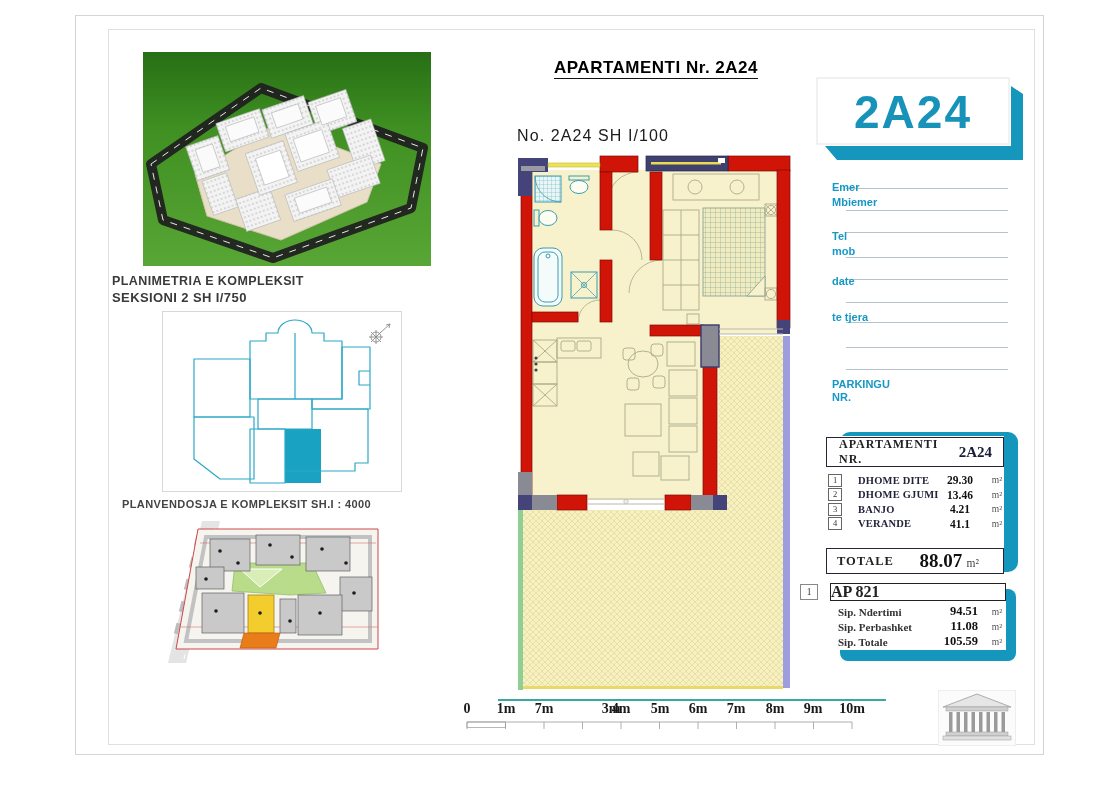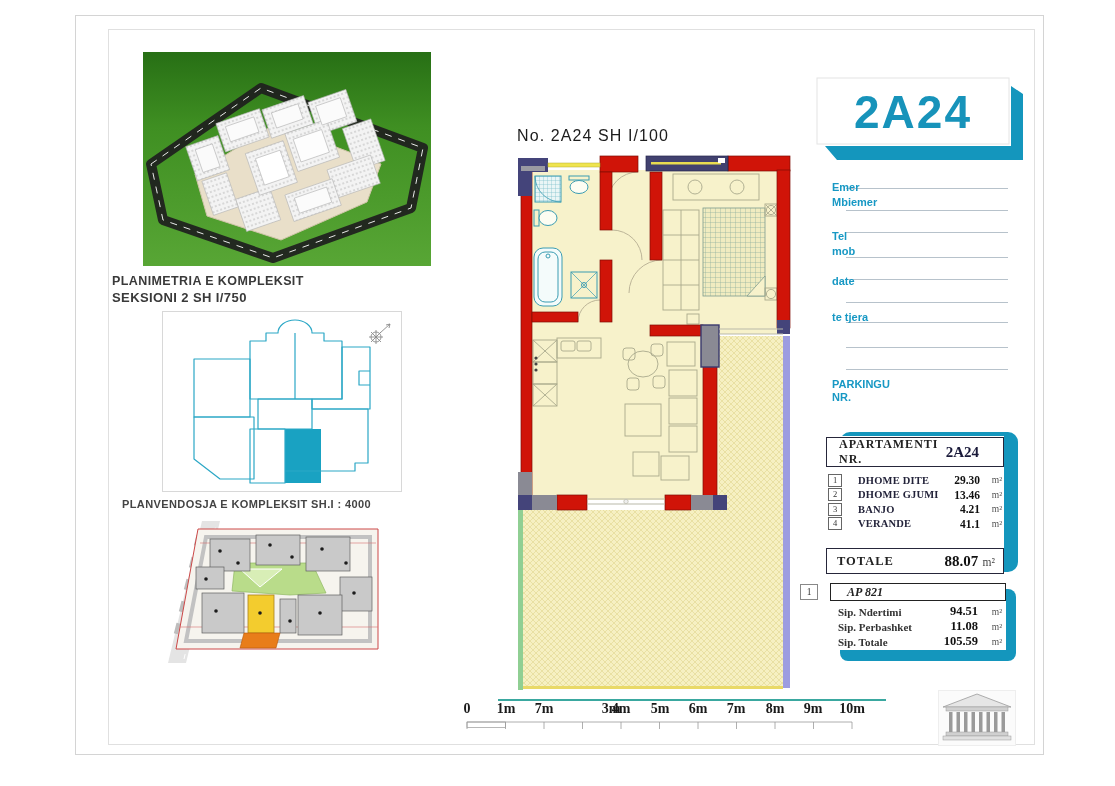--- a/index.html
+++ b/index.html
@@ -13,21 +13,21 @@
   .sub{font-size:16px;color:#1c1c1c;letter-spacing:1.1px;white-space:nowrap;}
   .cyanlbl{font-size:11px;font-weight:bold;color:#1798c4;line-height:13px;white-space:nowrap;}
   .fline{position:absolute;height:1px;background:#b7c2cb;width:162px;left:846px;}
   .serif{font-family:"Liberation Serif",serif;}
   .tbl-head{position:absolute;left:826px;width:178px;background:#fff;border:1.6px solid #26263a;
             display:flex;align-items:center;justify-content:space-between;box-sizing:border-box;}
   .numbox{width:12px;height:11px;border:1px solid #666;font-size:8.5px;text-align:center;line-height:11px;
           font-family:"Liberation Serif",serif;color:#333;background:#fff;}
   .row{display:grid;grid-template-columns:20px 92px 40px 22px;align-items:center;height:14px;margin-bottom:0.5px;}
   .rname{font-family:"Liberation Serif",serif;font-size:10.5px;font-weight:bold;color:#23233a;letter-spacing:0.2px;}
-  .rval{font-family:"Liberation Serif",serif;font-size:11.5px;font-weight:bold;color:#111;text-align:right;}
+  .rval{font-family:"Liberation Serif",serif;font-size:11.5px;font-weight:bold;color:#111;text-align:center;}
   .runit{font-family:"Liberation Serif",serif;font-size:9.5px;color:#555;text-align:right;}
   .st{position:absolute;font-family:"Liberation Serif",serif;font-size:14px;font-weight:bold;color:#1a1a1a;
       transform:translateX(-50%);top:0;}
   .ribbon{position:absolute;background:#1496bd;border-radius:10px;}
 </style>
 </head>
 <body>
 
 <div id="sheet">
 
@@ -135,20 +135,23 @@
         <circle cx="206" cy="42" r="1.8"></circle>
       <circle cx="214" cy="72" r="1.8"></circle>
         <circle cx="180" cy="92" r="1.8"></circle>
         <circle cx="120" cy="92" r="1.8"></circle>
       <circle cx="76" cy="90" r="1.8"></circle>
         <circle cx="66" cy="58" r="1.8"></circle>
         <circle cx="150" cy="100" r="1.8"></circle>
     </g>
   </svg>
 
+  <div class="abs" style="left:470px;top:58px;width:372px;text-align:center;">
+    <span class="title">APARTAMENTI Nr. 2A24</span>
+  </div>
   <div class="abs sub" style="left:517px;top:127px;">No. 2A24 SH I/100</div>
 
   <svg class="abs" style="left:515px;top:152px;" width="280" height="545" viewBox="0 0 280 545">
     <defs>
       <pattern id="vhatch" width="6" height="6" patternUnits="userSpaceOnUse">
         <rect width="6" height="6" fill="#f6f0c2"></rect>
         <path d="M0,0 L6,6 M6,0 L0,6" stroke="#e6dc9a" stroke-width="0.8"></path>
       </pattern>
       <pattern id="bedgrid" width="5" height="5" patternUnits="userSpaceOnUse">
         <rect width="5" height="5" fill="#f0ecc0"></rect>
@@ -296,21 +299,21 @@
   <div class="abs cyanlbl" style="left:832px;top:230px;">Tel</div>
   <div class="abs cyanlbl" style="left:832px;top:245px;">mob</div>
   <div class="abs cyanlbl" style="left:832px;top:275px;">date</div>
   <div class="abs cyanlbl" style="left:832px;top:311px;">te tjera</div>
   <div class="abs cyanlbl" style="left:832px;top:378px;">PARKINGU</div>
   <div class="abs cyanlbl" style="left:832px;top:391px;">NR.</div>
 
   <div class="ribbon" style="left:840px;top:432px;width:178px;height:140px;"></div>
   <div class="abs" style="left:826px;top:436px;width:178px;height:136px;background:#fff;"></div>
 
-  <div class="tbl-head" style="top:437px;height:30px;padding:0 24px 0 12px;">
+  <div class="tbl-head" style="top:437px;height:30px;padding:0 11px 0 12px;">
     <span class="serif" style="font-size:12px;font-weight:bold;color:#222;letter-spacing:1px;word-spacing:8px;">APARTAMENTI NR.</span>
     <span class="serif" style="font-size:15px;font-weight:bold;color:#1a1a3a;">2A24</span>
   </div>
 
   <div class="abs" style="left:828px;top:473px;width:176px;">
     <div class="row">
       <span class="numbox">1</span>
       <span class="rname" style="padding-left:10px;">DHOME DITE</span>
       <span class="rval">29.30</span>
       <span class="runit">m²</span>
@@ -328,36 +331,36 @@
       <span class="runit">m²</span>
     </div>
     <div class="row">
       <span class="numbox">4</span>
       <span class="rname" style="padding-left:10px;">VERANDE</span>
       <span class="rval">41.1</span>
       <span class="runit">m²</span>
     </div>
   </div>
 
-  <div class="tbl-head" style="top:548px;height:26px;padding:0 8px 0 10px;">
+  <div class="tbl-head" style="top:548px;height:26px;padding:0 24px 0 10px;">
     <span class="serif" style="font-size:12.5px;font-weight:bold;color:#222;letter-spacing:1px;">TOTALE</span>
     <span>
-      <span class="serif" style="font-size:15px;font-weight:bold;color:#111;margin-left:14px;">88.07</span>
+      <span class="serif" style="font-size:19px;font-weight:bold;color:#111;margin-left:14px;">88.07</span>
       <span class="serif" style="font-size:11.5px;color:#444;">m²</span>
     </span>
   </div>
 
   <div class="abs serif" style="left:800px;top:584px;width:16px;height:14px;border:1.2px solid #888;
        font-size:9.5px;text-align:center;line-height:14px;color:#333;background:#fff;">1</div>
 
   <div class="ribbon" style="left:840px;top:589px;width:176px;height:72px;border-radius:8px;"></div>
   <div class="abs" style="left:830px;top:583px;width:176px;height:67px;background:#fff;"></div>
 
   <div class="abs serif" style="left:830px;top:583px;width:176px;height:18px;border:1.2px solid #222;box-sizing:border-box;
-       font-size:12px;font-weight:bold;color:#222;line-height:16px;padding-left:16px;background:#fff;font-style:italic;">AP 821</div>
+       font-size:16px;font-weight:bold;color:#222;line-height:16px;padding-left:0;background:#fff;">AP 821</div>
 
   <div class="abs" style="left:830px;top:604px;width:176px;">
     <div style="display:grid;grid-template-columns:98px 50px 24px;align-items:center;height:15px;">
       <span class="serif" style="font-size:11px;font-weight:bold;color:#333;padding-left:8px;">Sip. Ndertimi</span>
       <span class="serif" style="font-size:12.5px;font-weight:bold;color:#111;text-align:right;">94.51</span>
       <span class="serif" style="font-size:9.5px;color:#555;text-align:right;">m²</span>
     </div>
     <div style="display:grid;grid-template-columns:98px 50px 24px;align-items:center;height:15px;">
       <span class="serif" style="font-size:11px;font-weight:bold;color:#333;padding-left:8px;">Sip. Perbashket</span>
       <span class="serif" style="font-size:12.5px;font-weight:bold;color:#111;text-align:right;">11.08</span>

